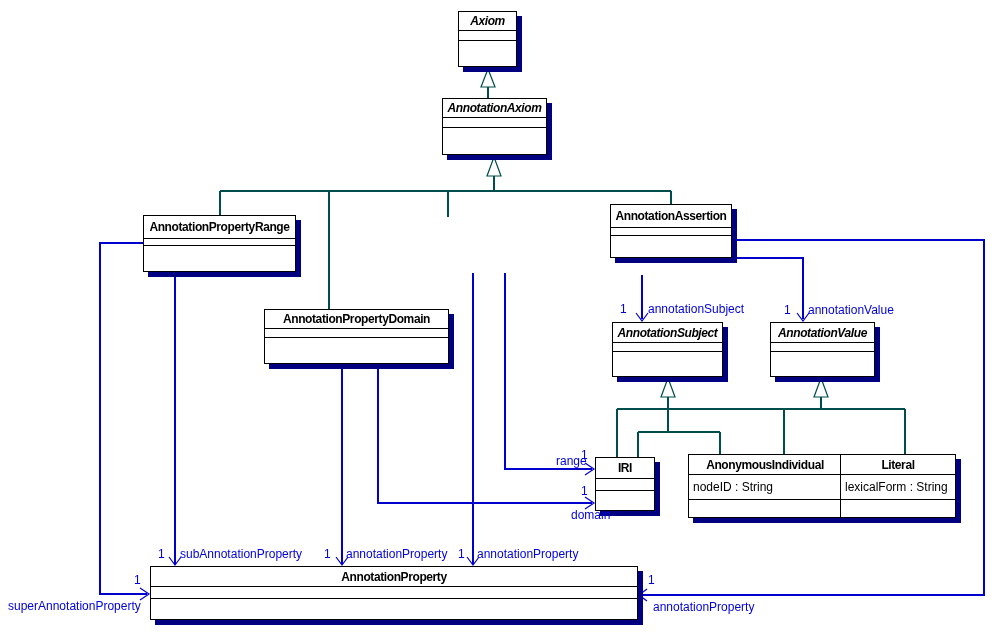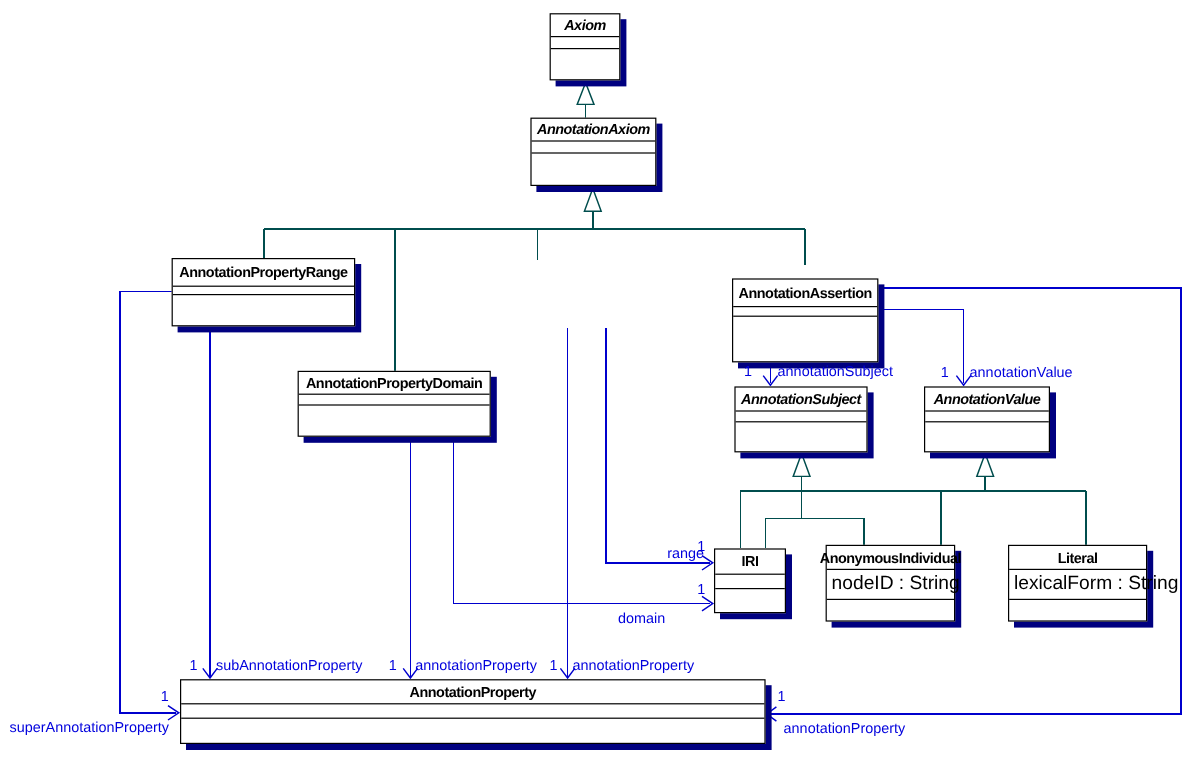--- a/index.html
+++ b/index.html
@@ -15,21 +15,21 @@
   .ahead{stroke:var(--assoc);stroke-width:1.2;fill:none;}
   .gen{stroke:var(--generalization);stroke-width:1.2;fill:none;}
   .gen-tri{stroke:var(--generalization);stroke-width:1.2;fill:#ffffff;}
   .uml-class{position:absolute;background:#fff;border:1px solid var(--border);
              box-shadow:5px 5px 0 var(--shadow);display:flex;flex-direction:column;
              box-sizing:border-box;}
   .c-title{border-bottom:1px solid var(--border);font-weight:bold;font-size:12px;
            letter-spacing:-0.4px;white-space:nowrap;overflow:visible;
            display:flex;align-items:center;justify-content:center;color:#000;}
   .c-title.abstract{font-style:italic;}
-  .c-attr{border-bottom:1px solid var(--border);font-size:16px;color:#000;
+  .c-attr{border-bottom:1px solid var(--border);font-size:12px;color:#000;
           display:flex;align-items:center;padding-left:4px;white-space:nowrap;}
   .c-body{flex:1;}
   .elabel{position:absolute;font-size:12px;color:var(--label);white-space:nowrap;line-height:13px;}
   .emult{position:absolute;font-size:12px;color:var(--label);white-space:nowrap;line-height:13px;}
 </style>
 </head>
 <body>
 
 <div id="canvas">
 
@@ -95,27 +95,27 @@
     <div class="c-body"></div>
   </div>
 
   <div class="uml-class" style="left:143px;top:215px;width:153px;height:57px">
     <div class="c-title" style="height:22px">AnnotationPropertyRange</div>
     <div class="c-attr" style="height:6px"></div>
     <div class="c-body"></div>
   </div>
 
 
-  <div class="uml-class" style="left:610px;top:232px;width:122px;height:70px">
+  <div class="uml-class" style="left:610px;top:204px;width:122px;height:54px">
     <div class="c-title" style="height:22px">AnnotationAssertion</div>
     <div class="c-attr" style="height:7px"></div>
     <div class="c-body"></div>
   </div>
 
-  <div class="uml-class" style="left:248px;top:309px;width:161px;height:55px">
+  <div class="uml-class" style="left:264px;top:309px;width:185px;height:55px">
     <div class="c-title" style="height:18px">AnnotationPropertyDomain</div>
     <div class="c-attr" style="height:8px"></div>
     <div class="c-body"></div>
   </div>
 
   <div class="uml-class" style="left:612px;top:322px;width:111px;height:55px">
     <div class="c-title abstract" style="height:19px">AnnotationSubject</div>
     <div class="c-attr" style="height:8px"></div>
     <div class="c-body"></div>
   </div>
@@ -125,21 +125,21 @@
     <div class="c-attr" style="height:8px"></div>
     <div class="c-body"></div>
   </div>
 
   <div class="uml-class" style="left:595px;top:457px;width:60px;height:54px">
     <div class="c-title" style="height:20px">IRI</div>
     <div class="c-attr" style="height:11px"></div>
     <div class="c-body"></div>
   </div>
 
-  <div class="uml-class" style="left:688px;top:454px;width:108px;height:64px">
+  <div class="uml-class" style="left:688px;top:454px;width:154px;height:64px">
     <div class="c-title" style="height:19px">AnonymousIndividual</div>
     <div class="c-attr" style="height:24px">nodeID : String</div>
     <div class="c-body"></div>
   </div>
 
   <div class="uml-class" style="left:840px;top:454px;width:116px;height:64px">
     <div class="c-title" style="height:19px">Literal</div>
     <div class="c-attr" style="height:24px">lexicalForm : String</div>
     <div class="c-body"></div>
   </div>
@@ -162,21 +162,21 @@
   <span class="emult" style="left:620px;top:303px">1</span>
   <span class="elabel" style="left:648px;top:303px">annotationSubject</span>
 
   <span class="emult" style="left:784px;top:304px">1</span>
   <span class="elabel" style="left:808px;top:304px">annotationValue</span>
 
   <span class="emult" style="left:581px;top:449px">1</span>
   <span class="elabel" style="left:556px;top:455px">range</span>
 
   <span class="emult" style="left:581px;top:485px">1</span>
-  <span class="elabel" style="left:515px;top:509px">domain</span>
+  <span class="elabel" style="left:571px;top:509px">domain</span>
 
   <span class="emult" style="left:134px;top:574px">1</span>
   <span class="elabel" style="left:8px;top:600px">superAnnotationProperty</span>
 
   <span class="emult" style="left:648px;top:574px">1</span>
   <span class="elabel" style="left:653px;top:601px">annotationProperty</span>
 
 </div>
 
 </body></html>

